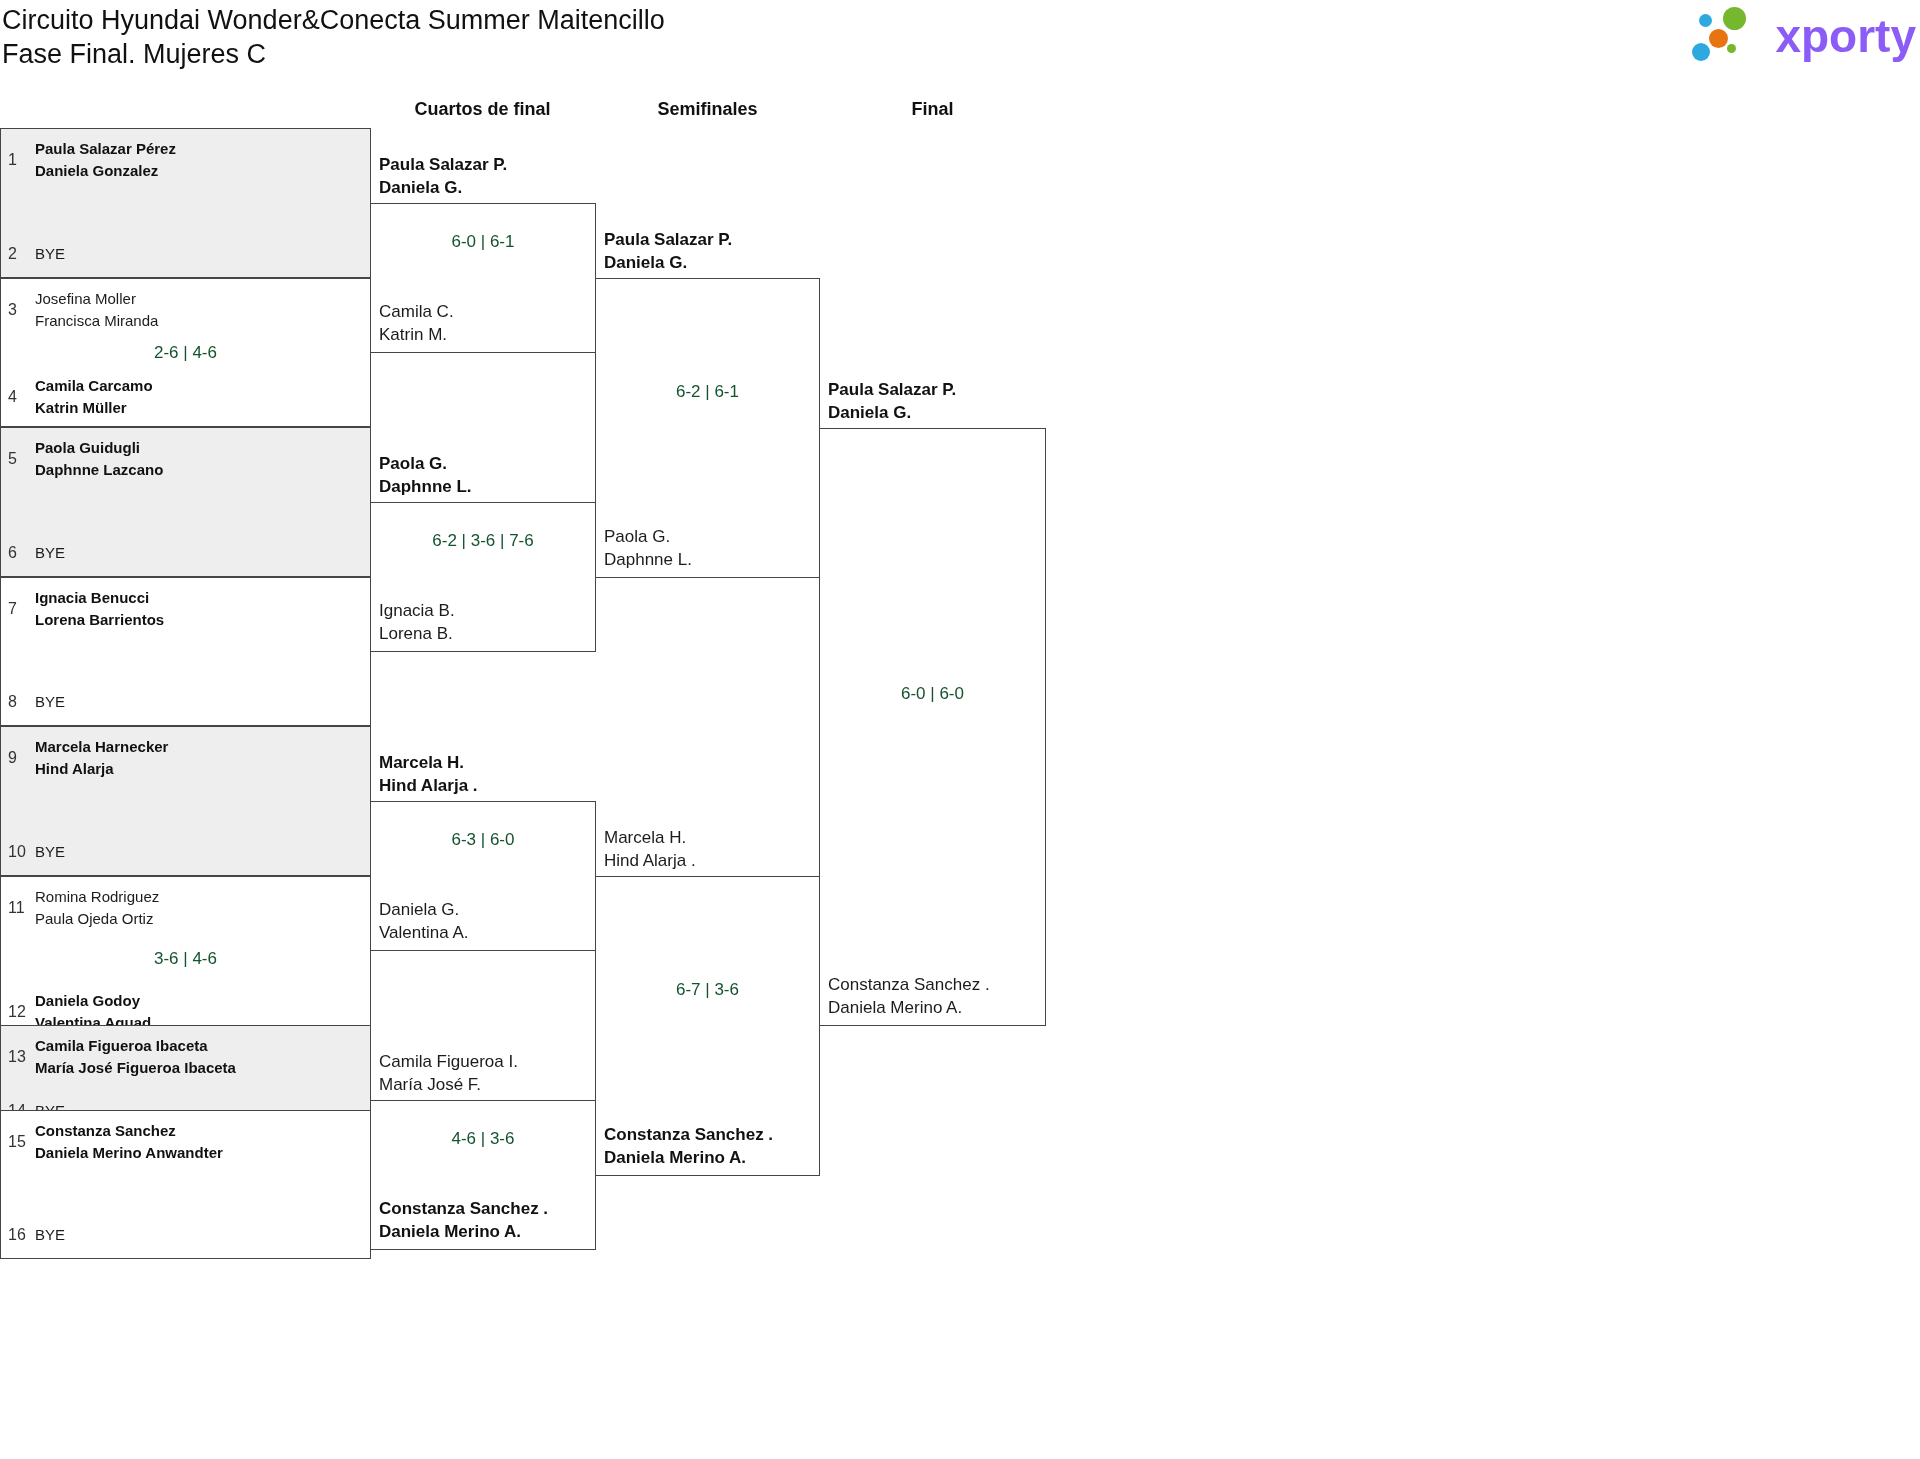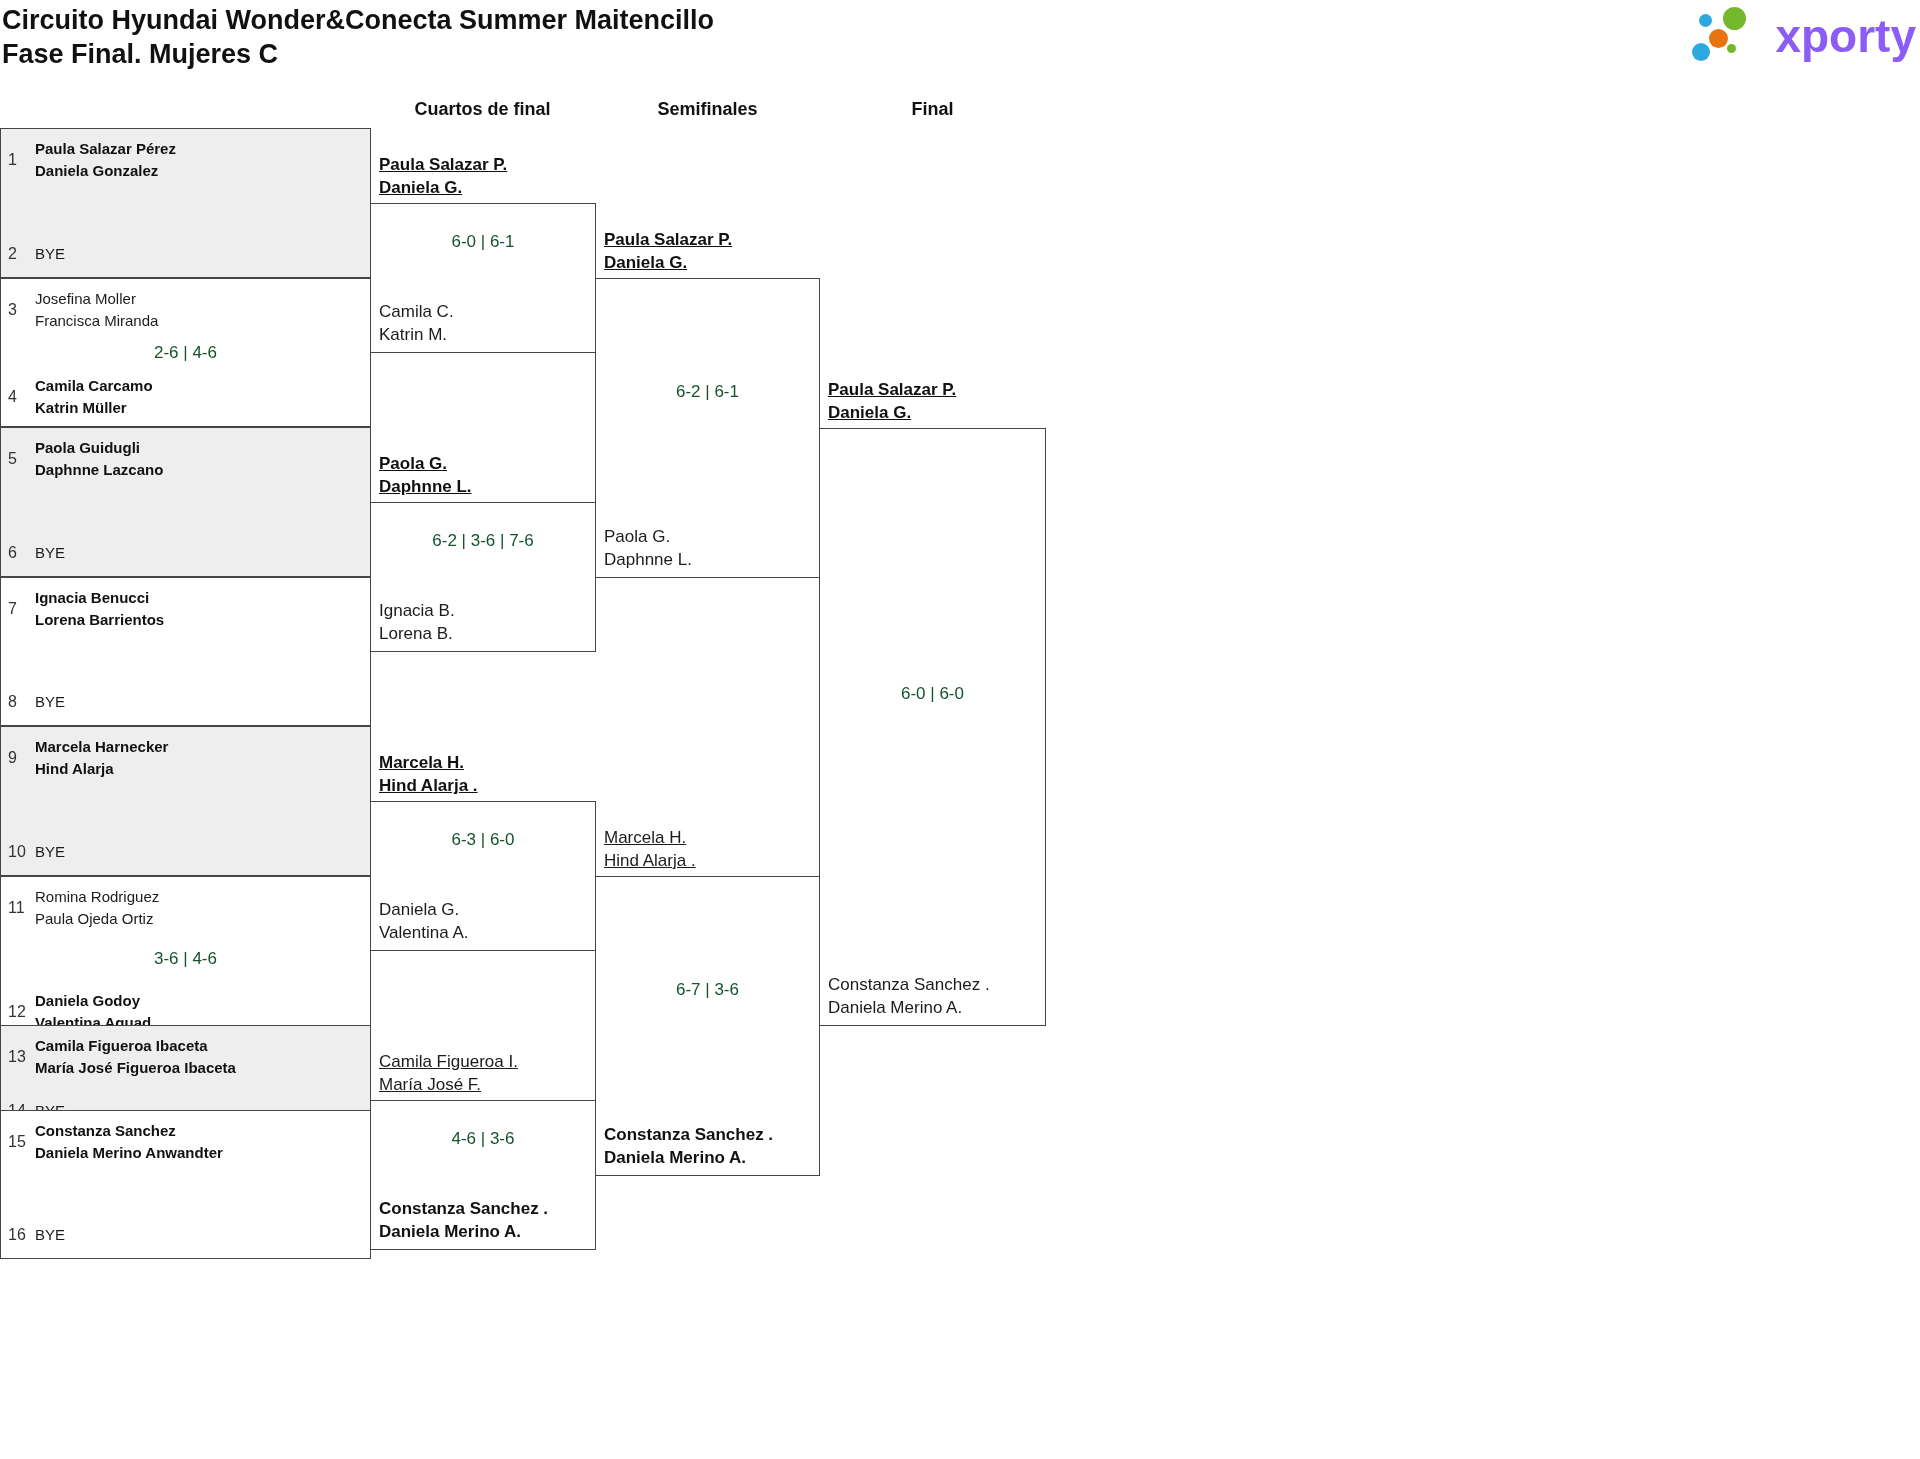--- a/index.html
+++ b/index.html
@@ -1,21 +1,21 @@
 <!DOCTYPE html>
 <html><head>
 <meta charset="utf-8">
 <style>
   html,body{margin:0;padding:0;background:#ffffff;}
   .stage{
     position:relative;width:1920px;height:1459px;background:#fff;overflow:hidden;
     font-family:"Liberation Sans","DejaVu Sans",sans-serif;color:#1c1c1c;
   }
   
-  .title{position:absolute;left:2px;top:3px;font-size:27px;line-height:34px;font-weight:700;color:#111;white-space:pre;}
+  .title{position:absolute;left:2px;top:3px;font-size:27px;line-height:34px;font-weight:400;color:#111;white-space:pre;}
   .logo-text{position:absolute;right:4px;top:13px;font-size:46px;line-height:46px;font-weight:700;color:#8b5cf6;letter-spacing:0px;}
   .dot{position:absolute;border-radius:50%;}
   .dot-blue-sm {left:1699px;top:14px;width:13px;height:13px;background:#2ea9e0;}
   .dot-green-lg{left:1723px;top:7px;width:23px;height:23px;background:#76b82d;}
   .dot-orange  {left:1709px;top:29px;width:19px;height:19px;background:#e87411;}
   .dot-green-sm{left:1727px;top:44px;width:9px;height:9px;background:#76b82d;}
   .dot-blue-md {left:1692px;top:43px;width:18px;height:18px;background:#2ea9e0;}
   
   .round-header{position:absolute;top:98px;height:22px;font-size:18px;line-height:22px;font-weight:600;text-align:center;color:#111;}
   .rh-r16{left:0;width:370px;margin-top:32px;}
@@ -41,21 +41,21 @@
   .slot{position:absolute;left:7px;right:6px;display:flex;align-items:center;gap:7px;}
   .slot-top{top:9px;}
   .slot-bottom{bottom:7px;}
   .slot-bye{bottom:12px;}
   .seed{min-width:20px;font-size:16px;color:#333;flex:0 0 auto;}
   .names{font-size:15px;line-height:22px;}
   .nline{display:block;}
   .bold{font-weight:700;color:#111;}
   
   .team{position:absolute;left:8px;right:4px;font-size:17px;line-height:23px;}
-  .team-top{bottom:100%;margin-bottom:5px;text-decoration:underline;}
+  .team-top{bottom:100%;margin-bottom:5px;}
   .team-bottom{bottom:6px;}
   
   .score{position:absolute;left:0;right:0;text-align:center;font-size:17px;color:#14532d;}
   .score-r16{top:50%;transform:translateY(-50%);}
   .score-qf{top:28px;}
   .score-sf{top:103px;}
   .score-f{top:255px;}
 </style>
 </head>
 <body>

